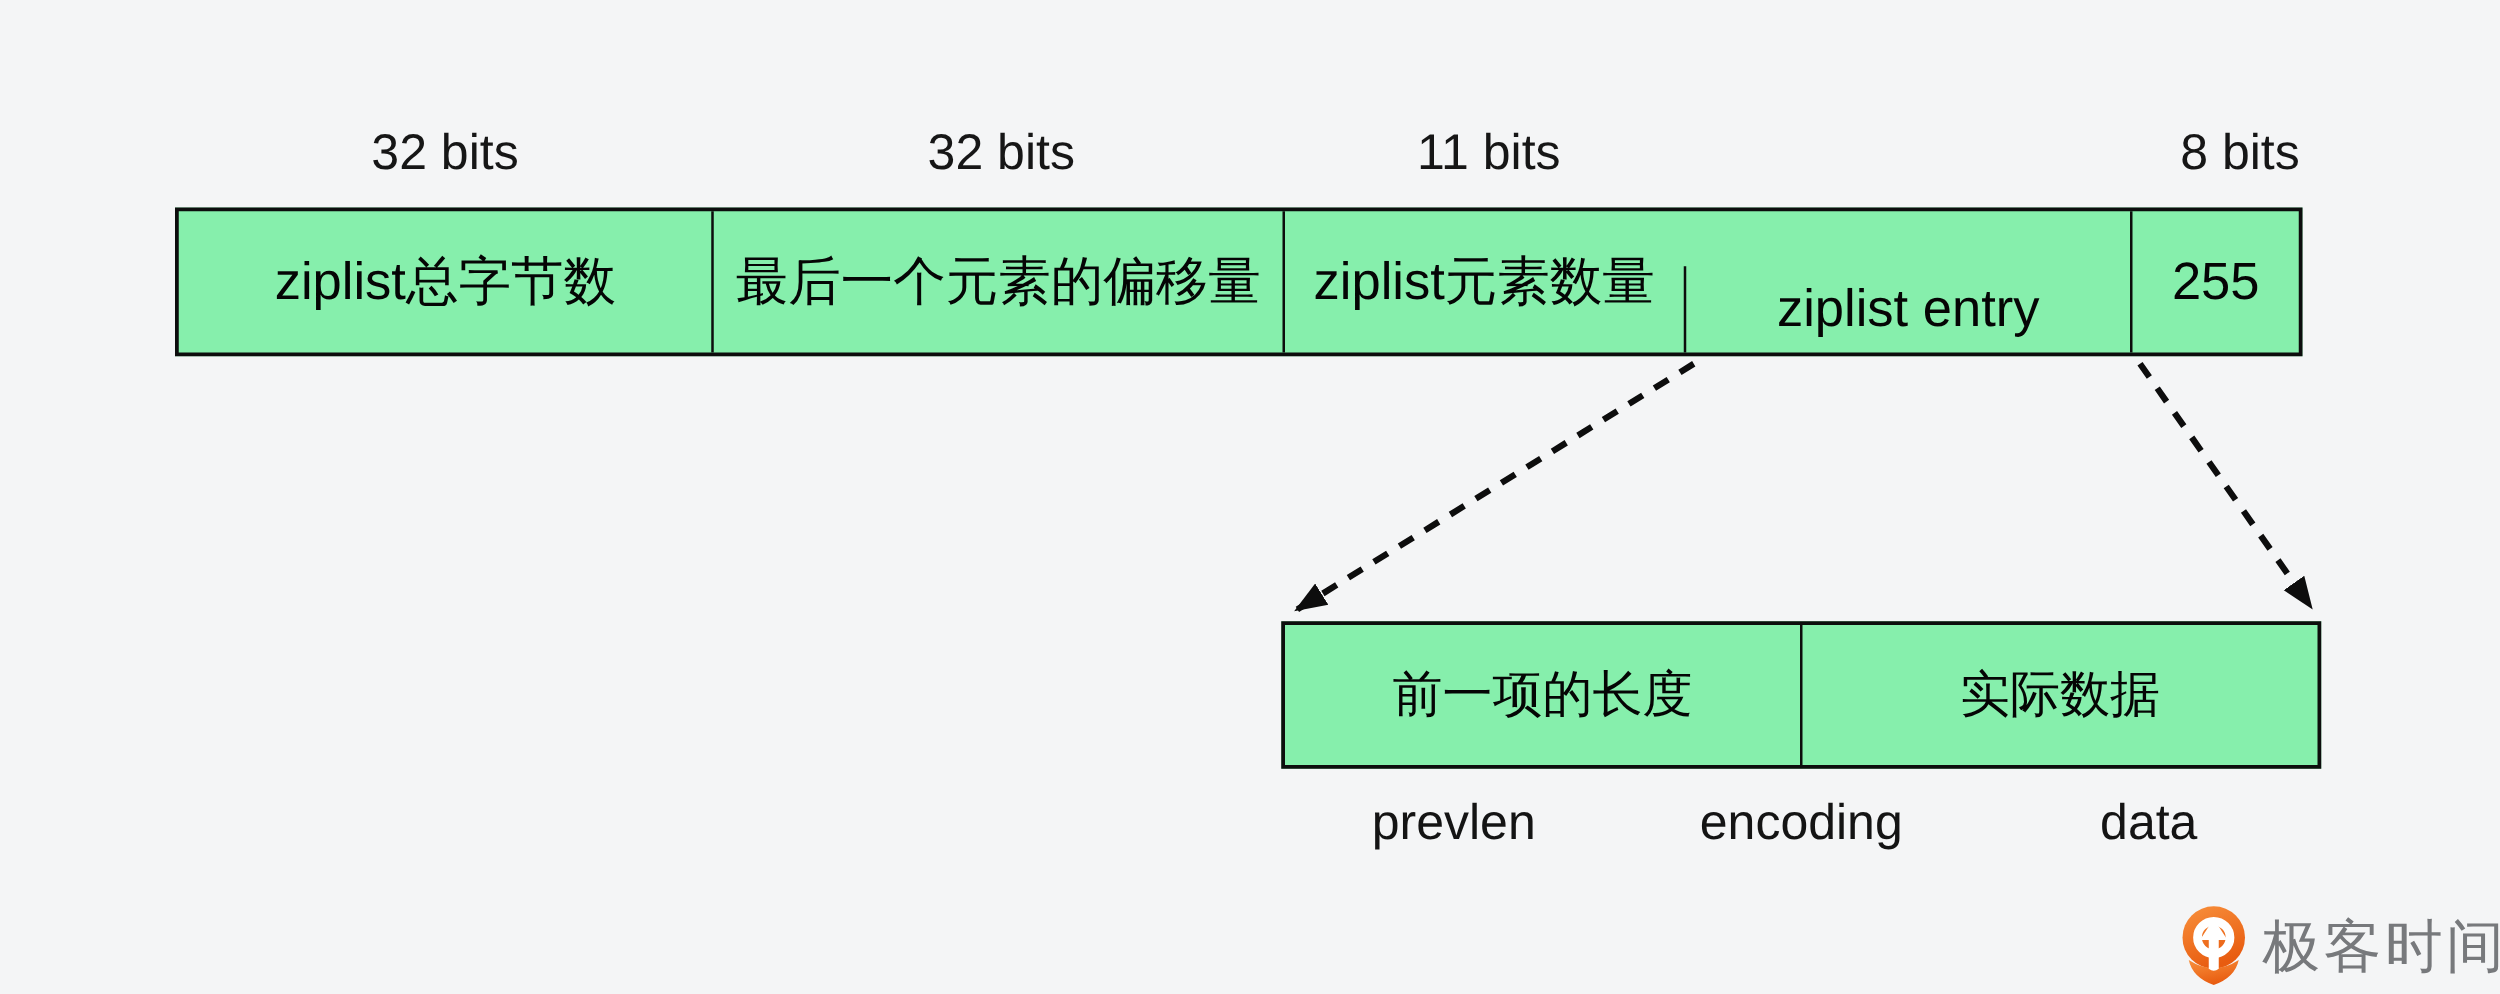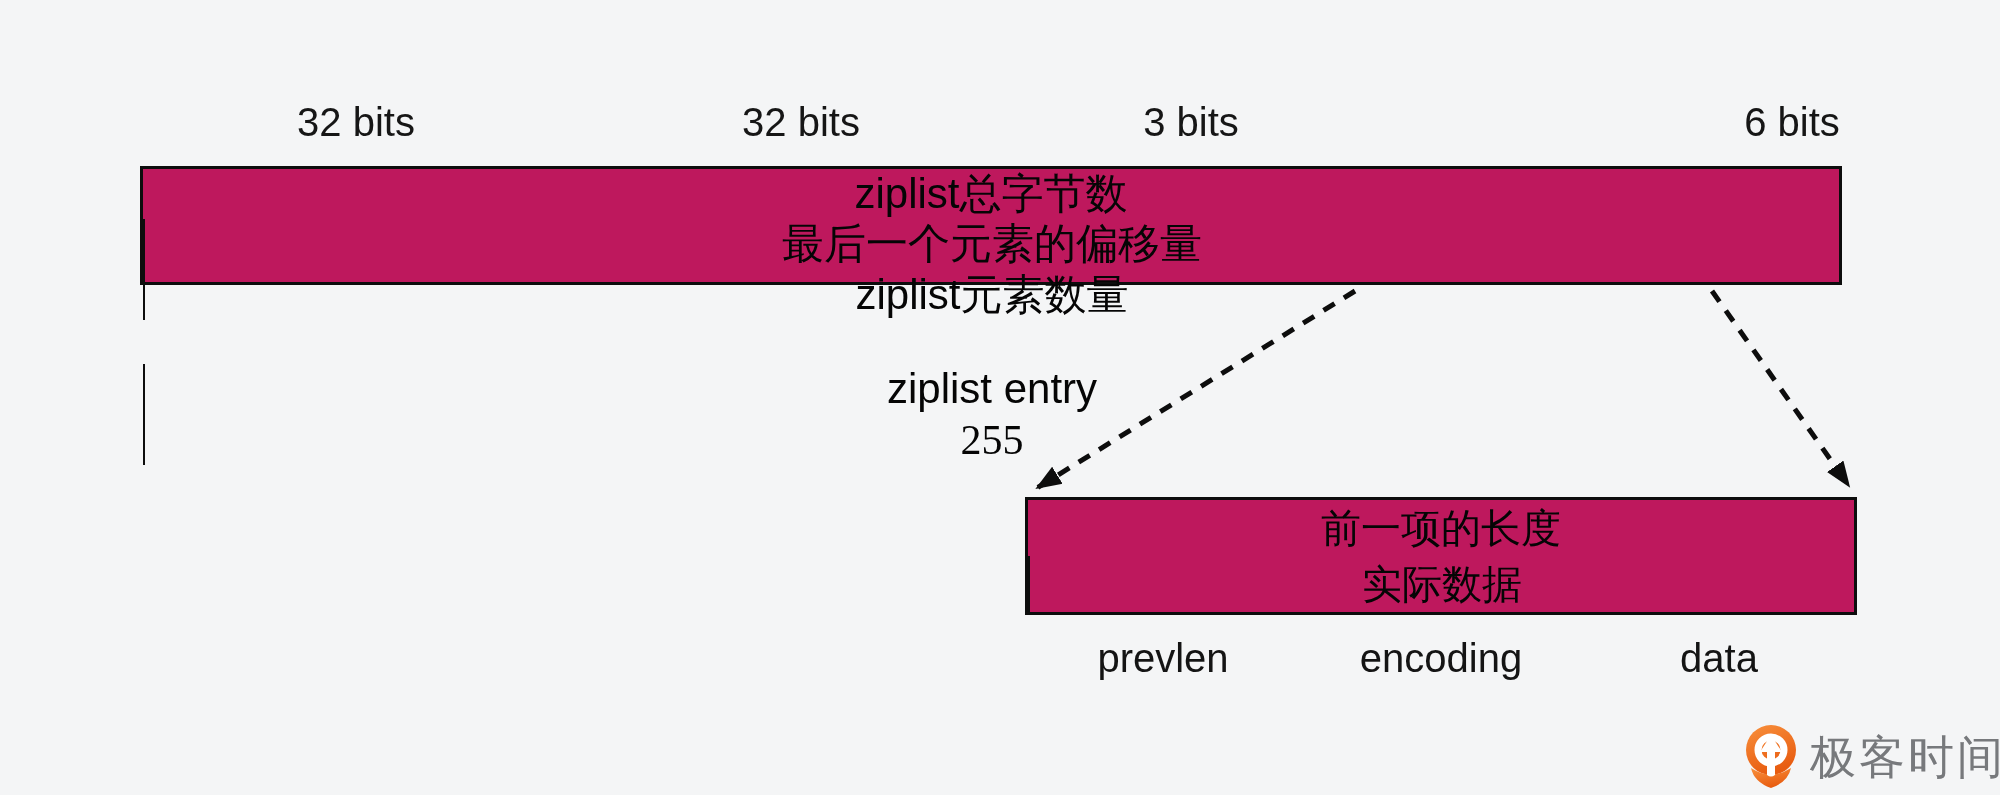--- a/index.html
+++ b/index.html
@@ -17,35 +17,35 @@
     font-size:40px;line-height:1.1;color:#161616;white-space:nowrap;
   }
   .bit-1{left:356px;}
   .bit-2{left:801px;}
   .bit-3{left:1191px;}
   .bit-4{left:1792px;}
 
   
   .row{
     position:absolute;display:flex;box-sizing:border-box;
-    border:3px solid #0d0d0d;background:#be185d;flex-direction:column;
+    border:3px solid #0d0d0d;background:#86efac;
   }
   .row-top{left:140px;top:166px;width:1702px;height:119px;}
   .cell{
     display:flex;align-items:center;justify-content:center;
     box-sizing:border-box;border-left:2px solid #0d0d0d;
     font-size:42px;color:#050505;text-align:center;white-space:nowrap;
     line-height:1.2;
   }
   .cell:first-child{border-left:none;}
   .tc-1{flex:430 0 0;}
   .tc-2{flex:458 0 0;}
   .tc-3{flex:322 0 0;}
   .tc-4{flex:358 0 0;margin-top:44px;}
-  .tc-5{flex:134 0 0;font-family:Liberation Serif, serif;}
+  .tc-5{flex:134 0 0;}
 
   
   .row-entry{left:1025px;top:497px;width:832px;height:118px;}
   .ec{flex:1 1 0;flex-direction:column;font-size:40px;}
   .ec .l2:empty{display:none;}
 
   .sub-label{
     position:absolute;top:636px;transform:translateX(-50%);
     font-size:40px;color:#141414;white-space:nowrap;
   }
@@ -66,22 +66,22 @@
     line-height:1;
   }
 </style>
 </head>
 <body>
 
 <div class="canvas">
 
   <span class="bit-label bit-1">32 bits</span>
   <span class="bit-label bit-2">32 bits</span>
-  <span class="bit-label bit-3">3 bits</span>
-  <span class="bit-label bit-4">6 bits</span>
+  <span class="bit-label bit-3">11 bits</span>
+  <span class="bit-label bit-4">8 bits</span>
 
   <div class="row row-top">
     <div class="cell tc-1">ziplist总字节数</div>
     <div class="cell tc-2">最后一个元素的偏移量</div>
     <div class="cell tc-3">ziplist元素数量</div>
     <div class="cell tc-4">ziplist entry</div>
     <div class="cell tc-5">255</div>
   </div>
 
   <svg class="arrows" width="2000" height="795" viewBox="0 0 2000 795">

